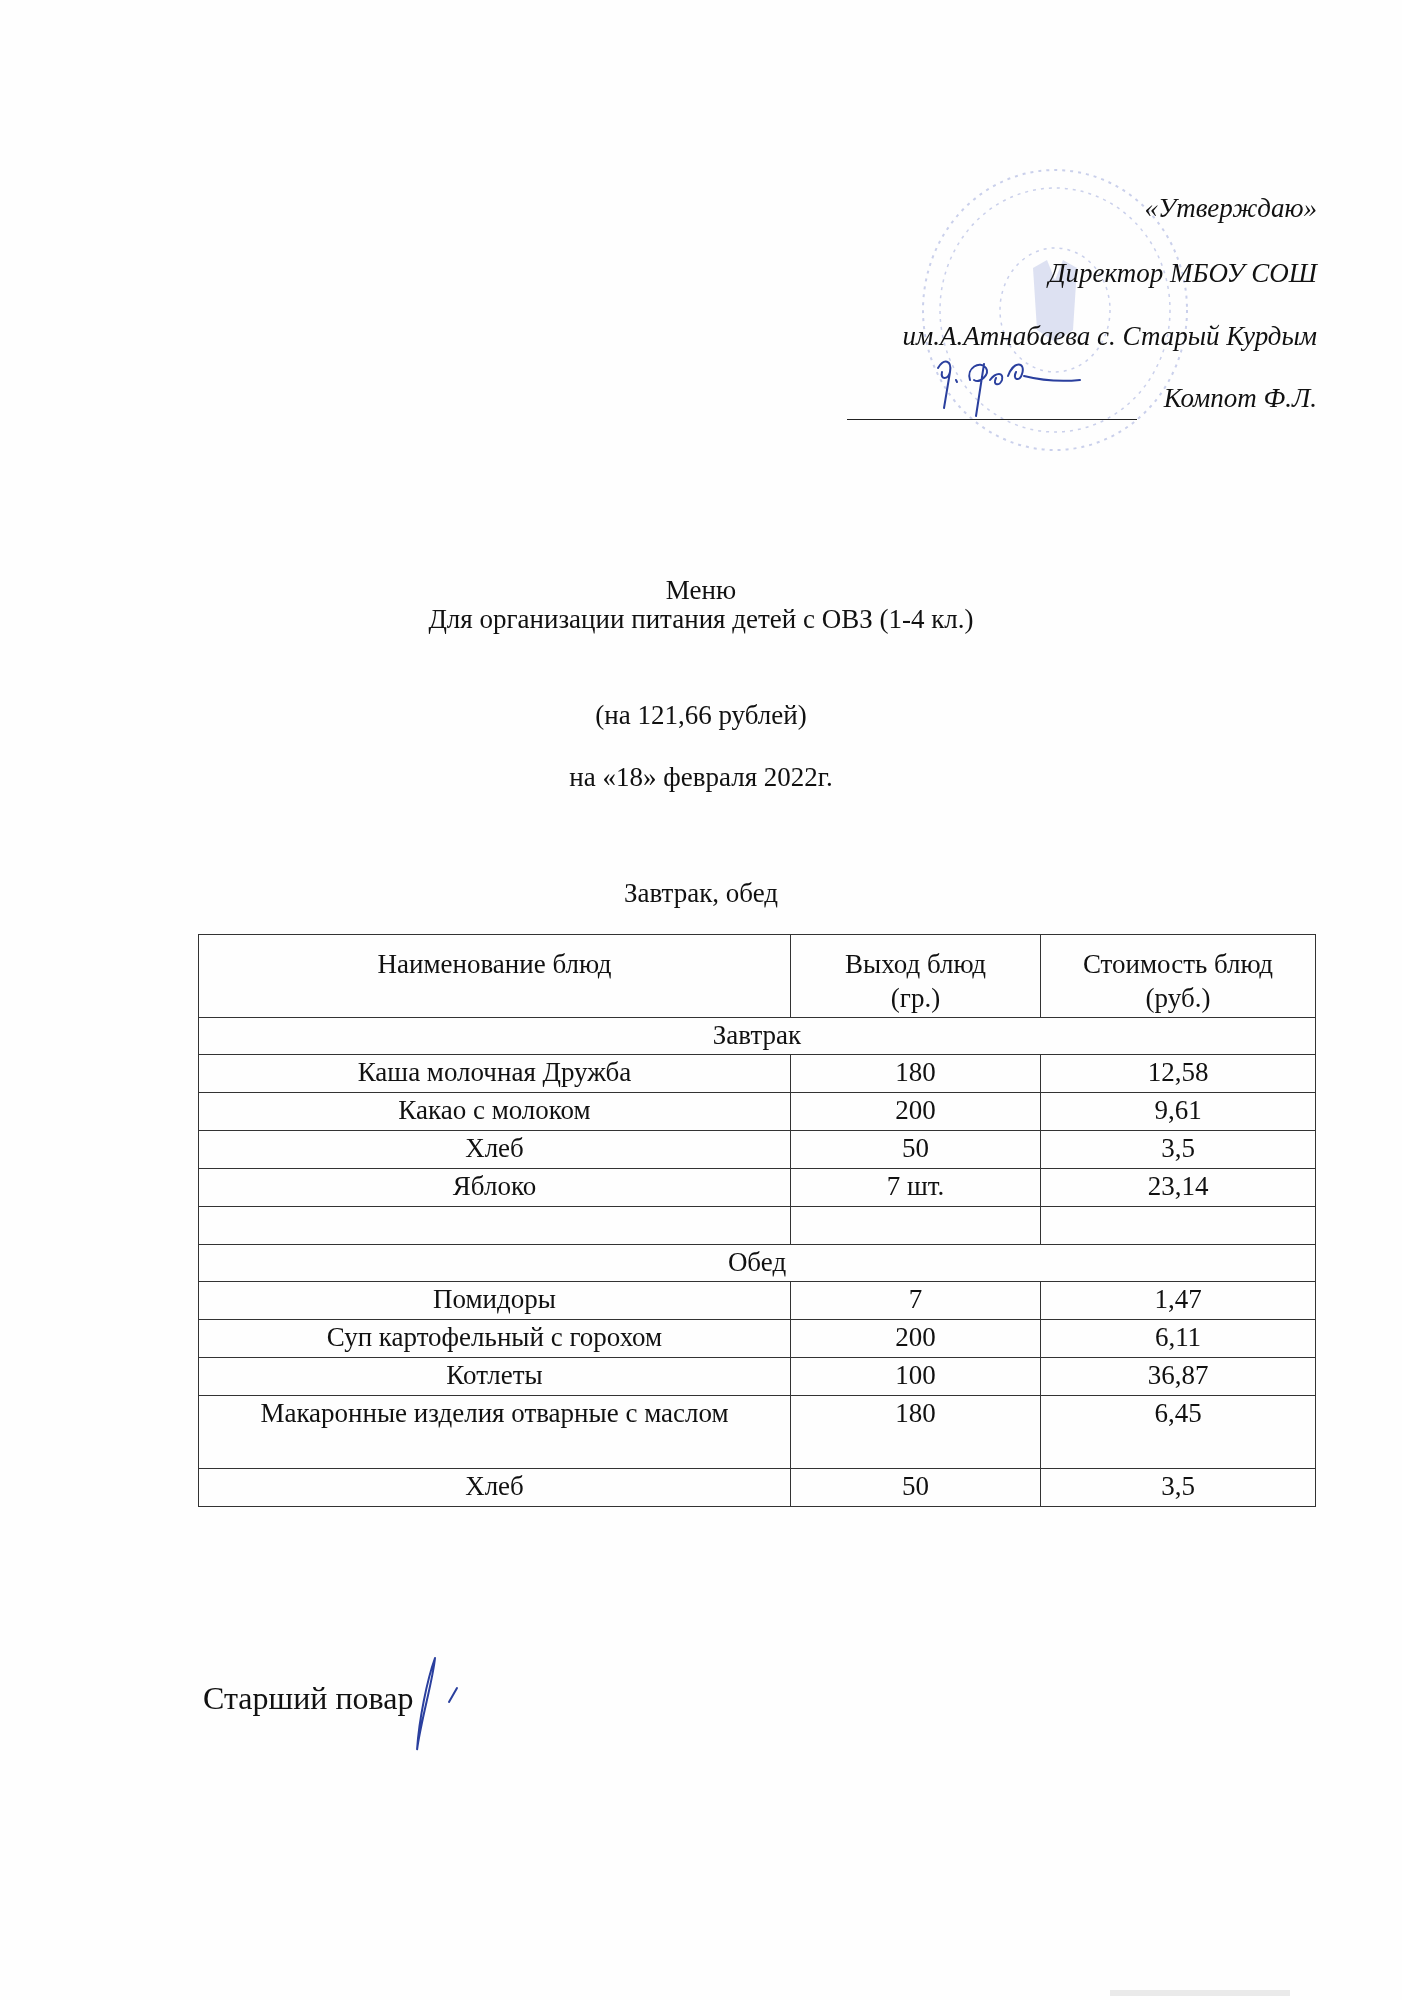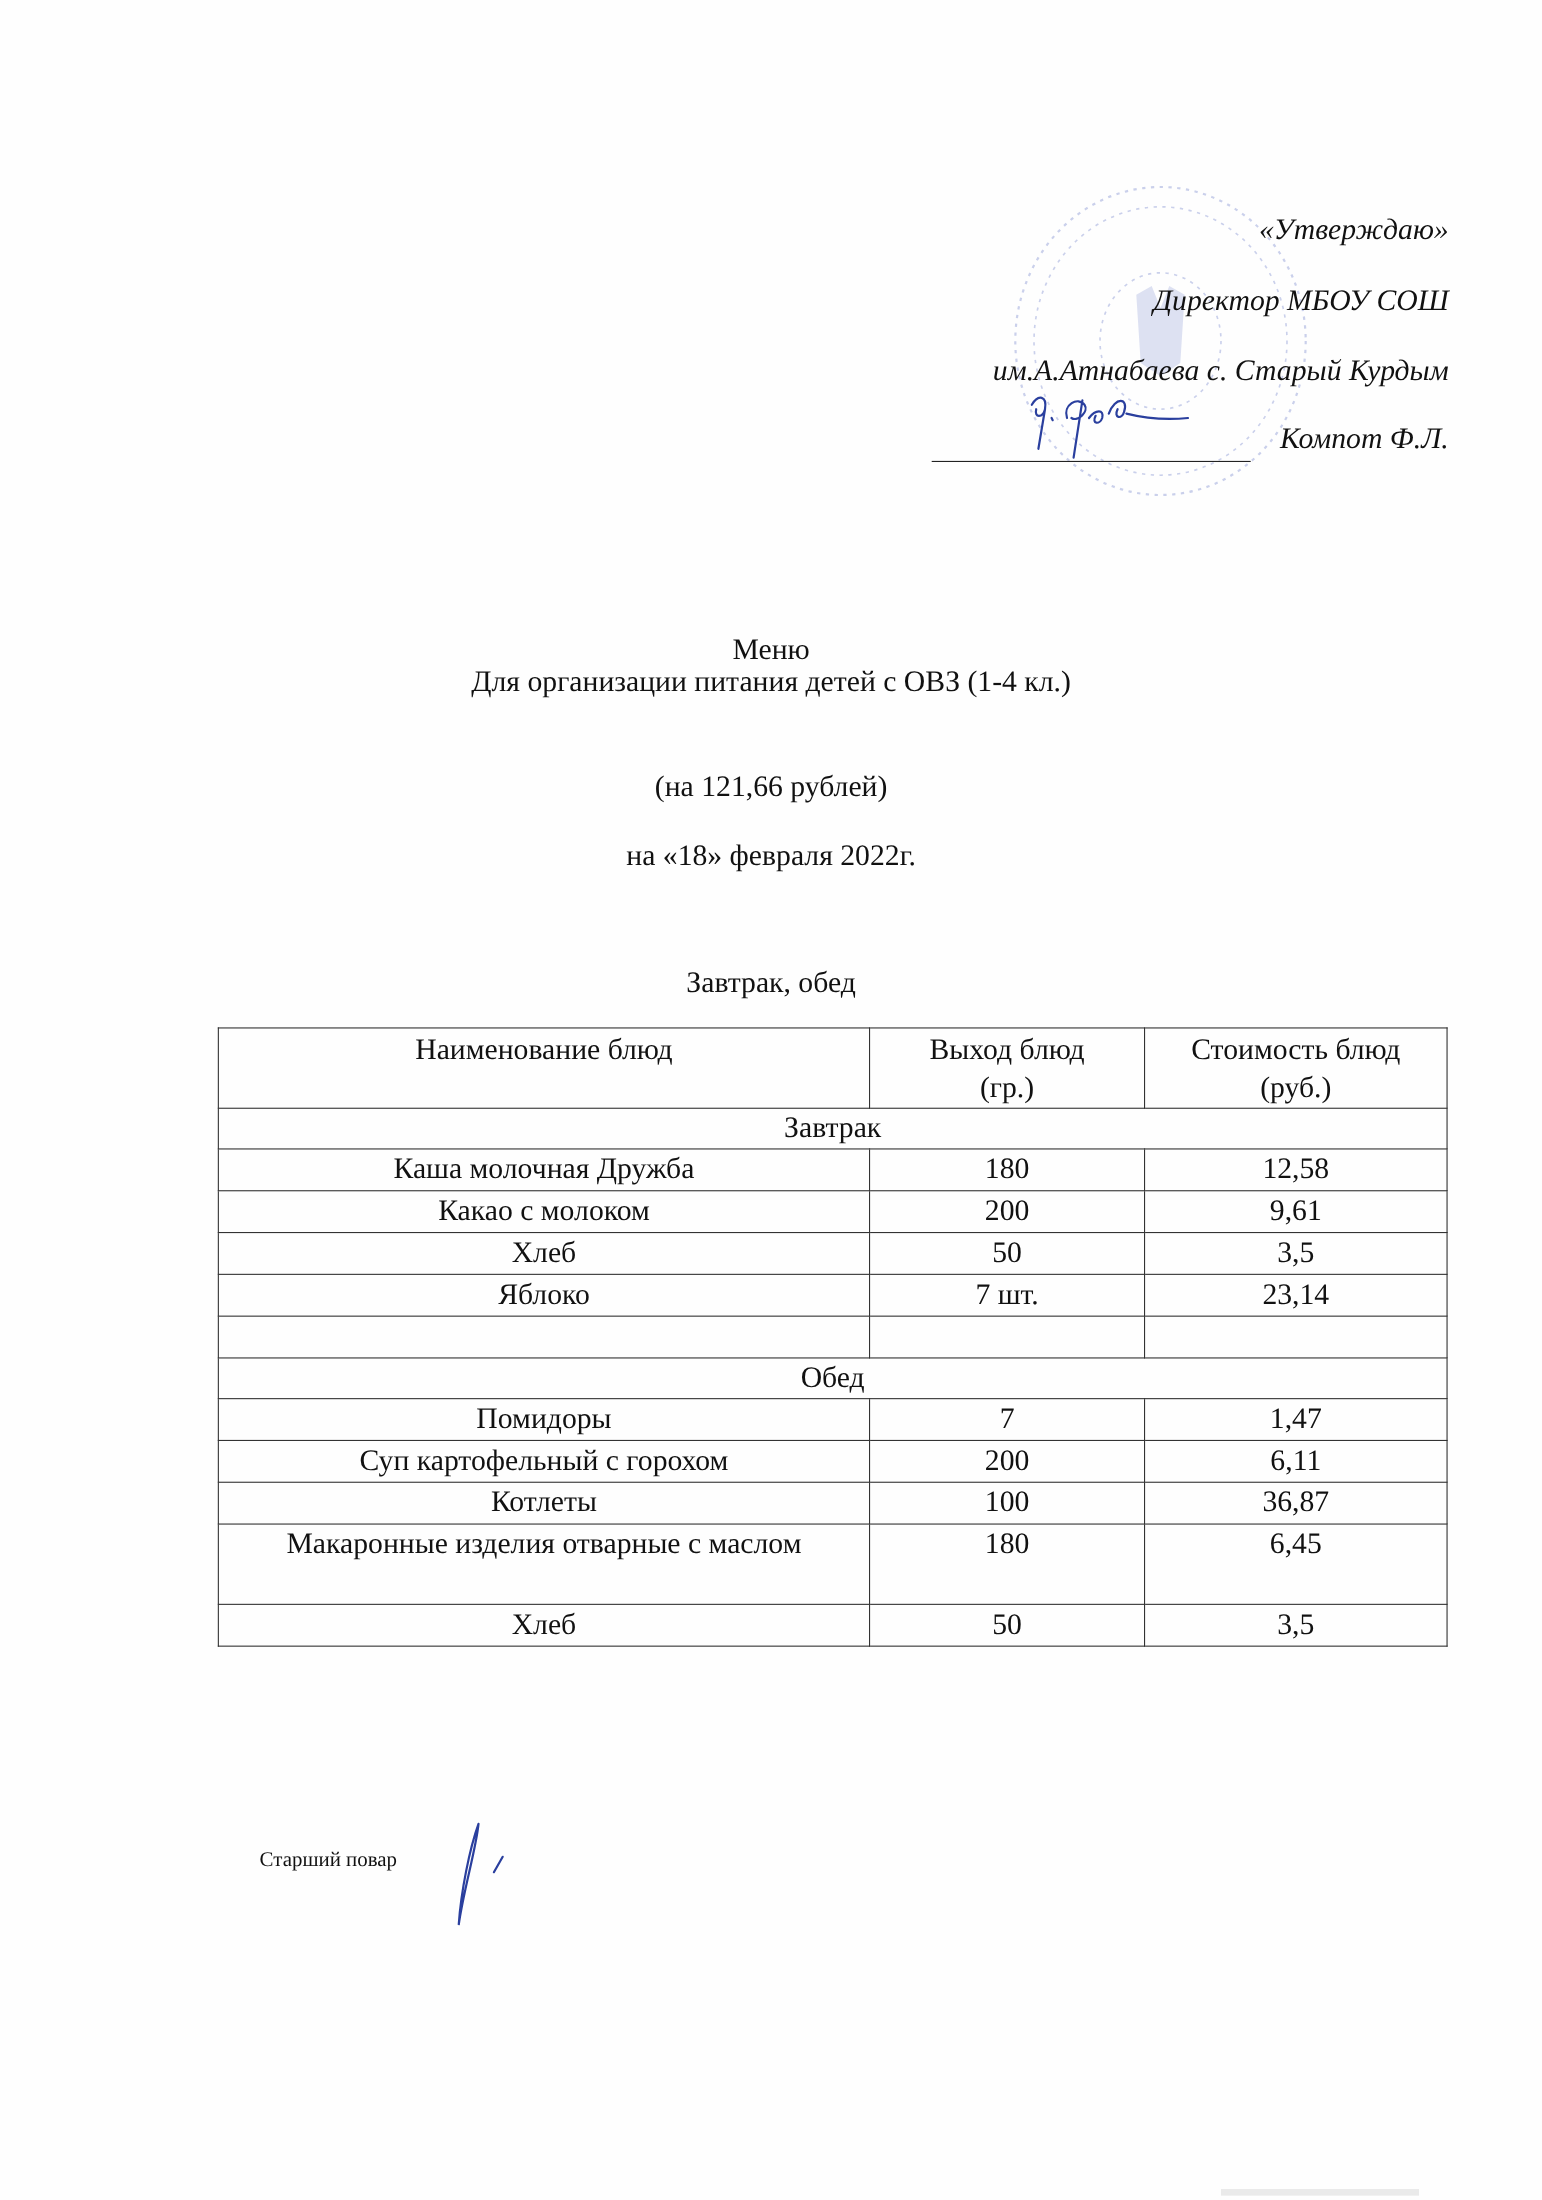--- a/index.html
+++ b/index.html
@@ -94,32 +94,31 @@
     .menu-table col.c2 { width: 250px; }
     .menu-table col.c3 { width: 275px; }
     .menu-table td, .menu-table th {
       border: 1.5px solid #333;
       padding: 0 6px;
       text-align: center;
       vertical-align: top;
       font-weight: normal;
       line-height: 34px;
     }
-    .menu-table tr.head th { height: 70px; padding-top: 2px; }
+    .menu-table tr.head th { height: 70px; padding-top: 12px; }
     .menu-table tr.section td { height: 36px; }
     .menu-table tr.item td { height: 37px; }
     .menu-table tr.item.tall td { height: 72px; }
     
     .footer {
       position: absolute;
       left: 203px;
       top: 1680px;
-      font-size: 19px;
+      font-size: 32px;
       white-space: nowrap;
-      margin-left: 33px;
     }
     .cook-signature {
       position: absolute;
       left: 405px;
       top: 1650px;
       width: 90px;
       height: 110px;
     }
     .scan-artifact {
       position: absolute;

